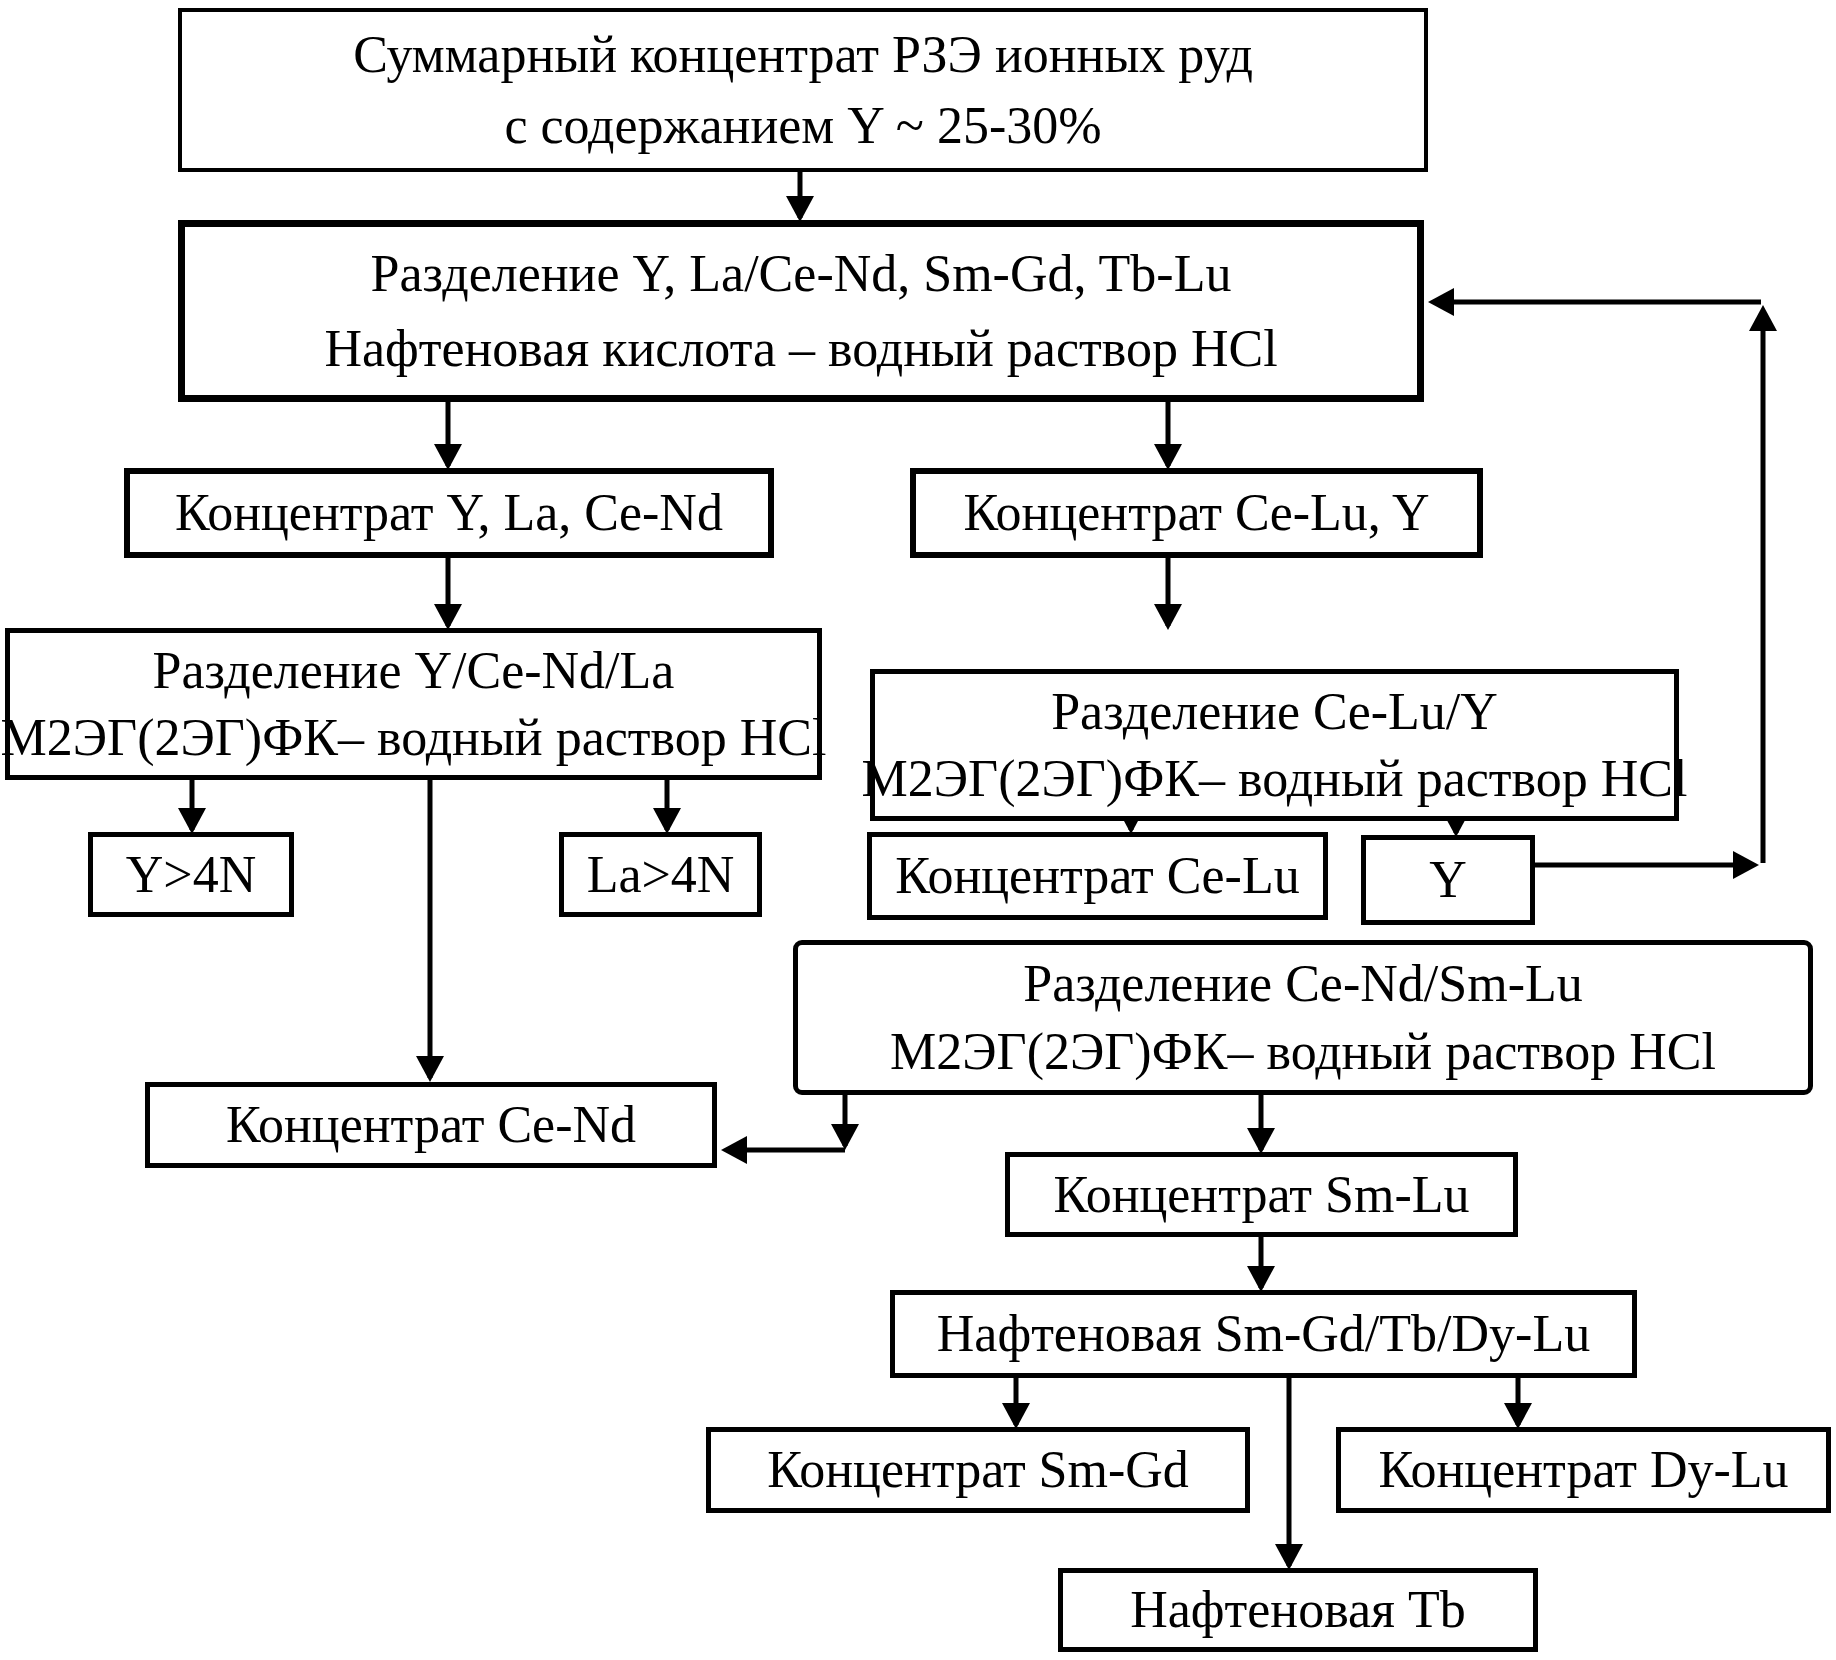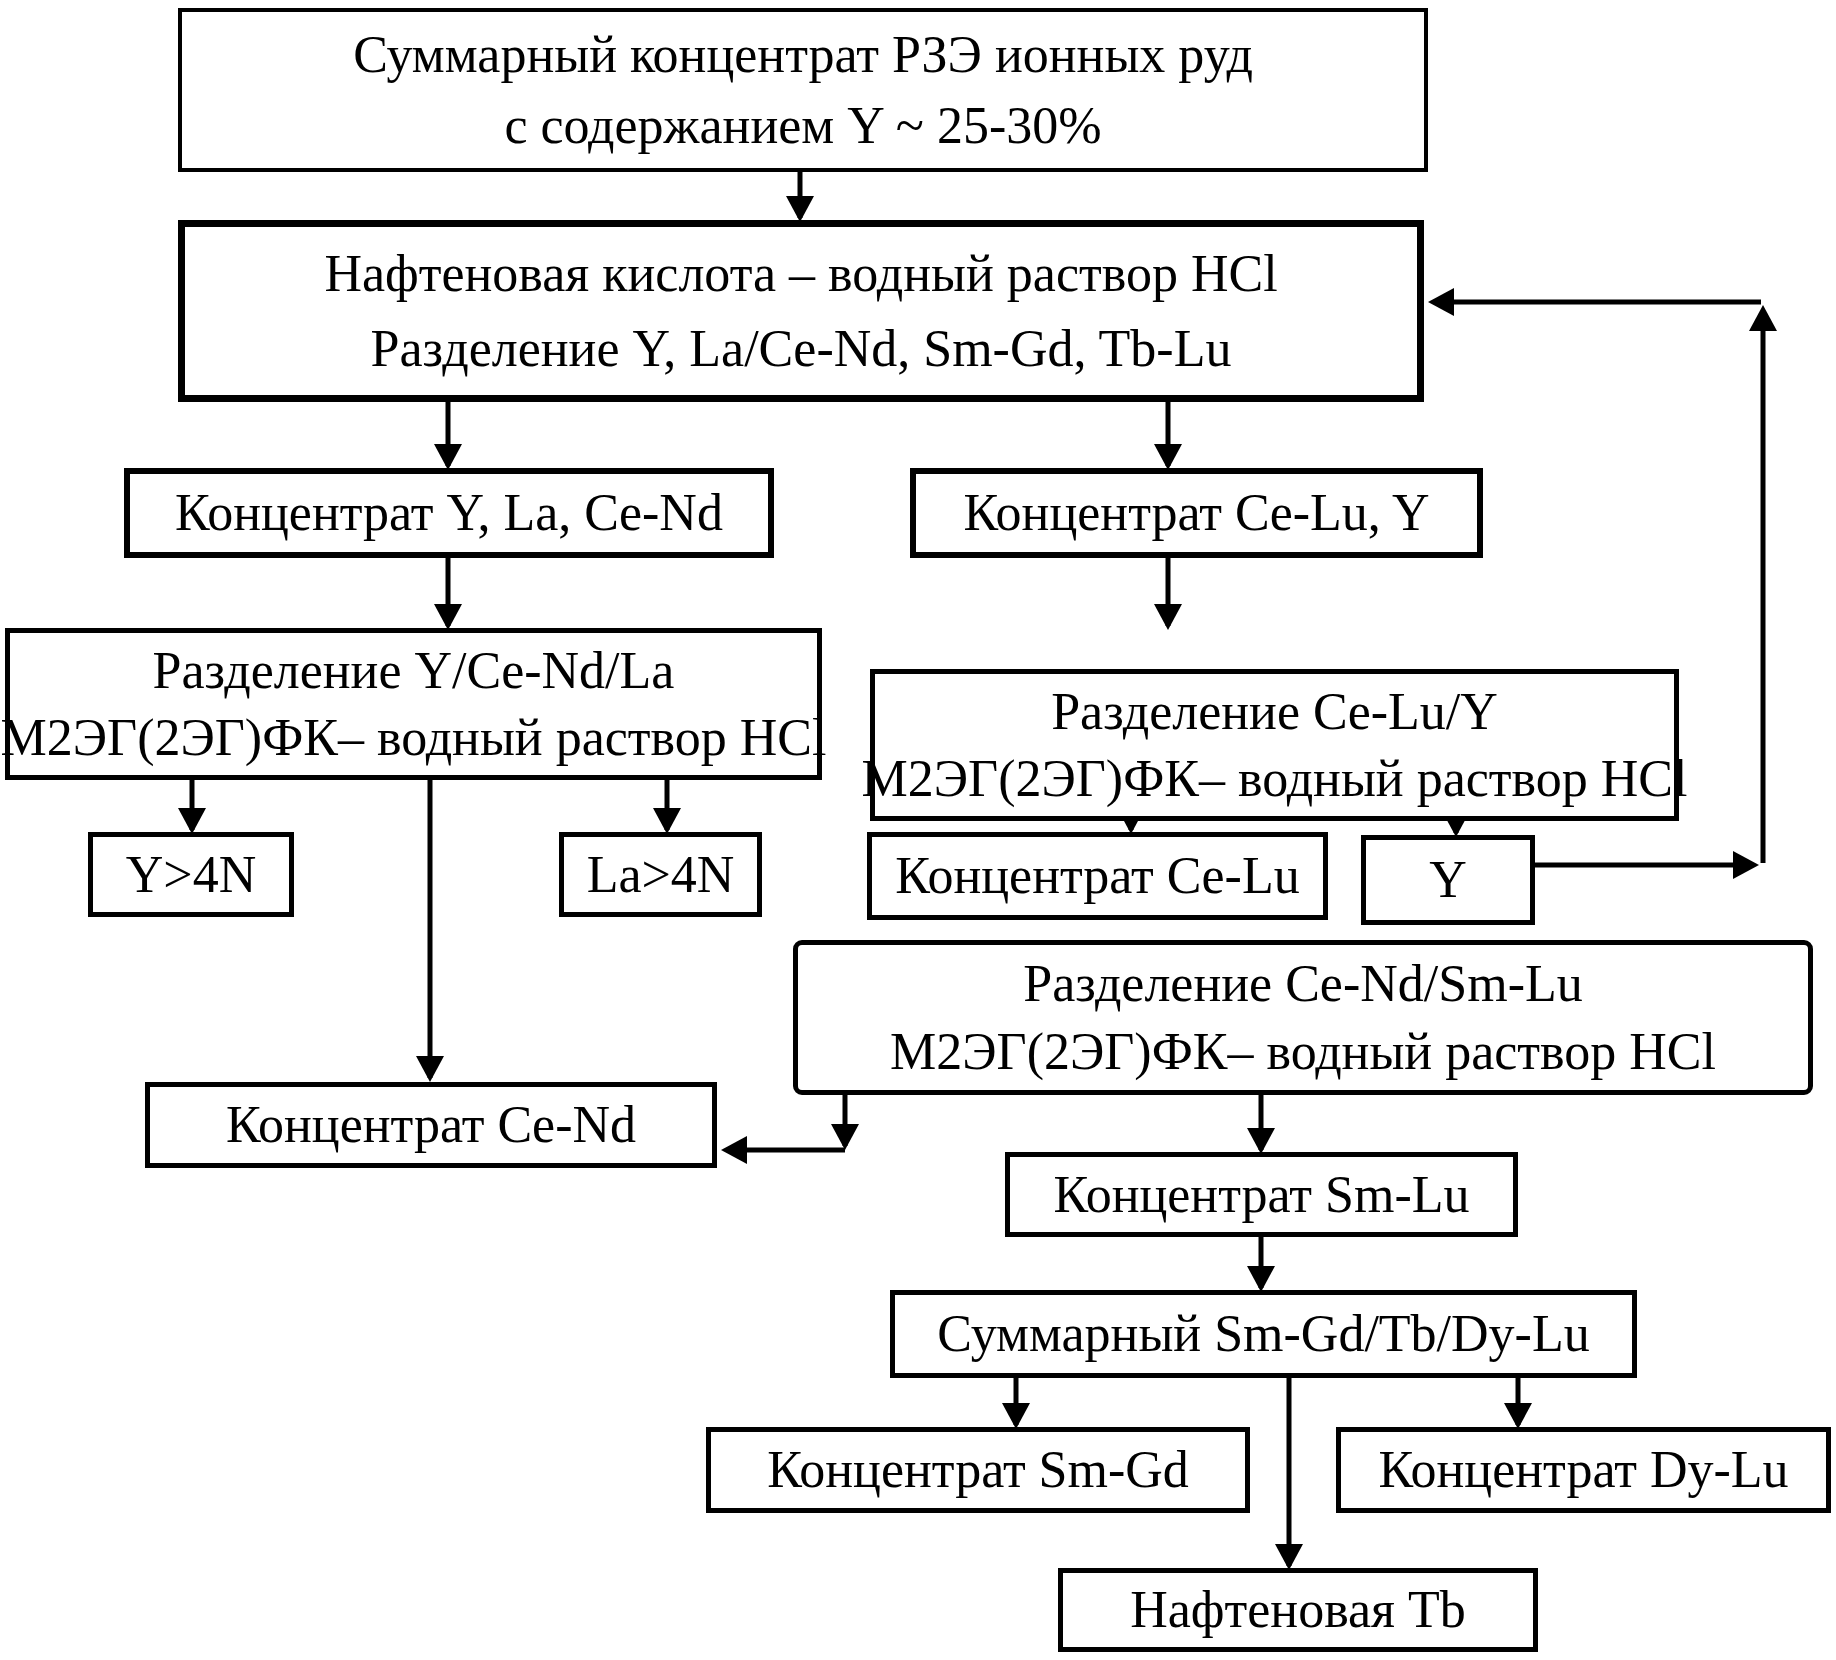--- a/index.html
+++ b/index.html
@@ -86,22 +86,22 @@
       <polygon points="1763,305 1749,331 1777,331" fill="#000000"></polygon>
       <polyline points="1761,302 1442,302" fill="none" stroke="#000000" stroke-width="5"></polyline>
       <polygon points="1428,302 1454,288 1454,316" fill="#000000"></polygon>
     </svg>
 
 <div class="node" style="left: 178px; top: 8px; width: 1250px; height: 164px; border-width: 4px;">
       <div class="node-line">Суммарный концентрат РЗЭ ионных руд</div>
       <div class="node-line">с содержанием Y ~ 25-30%</div>
     </div>
     <div class="node" style="left: 178px; top: 220px; width: 1246px; height: 182px; border-width: 7px;">
+      <div class="node-line">Разделение Y, La/Ce-Nd, Sm-Gd, Tb-Lu</div>
       <div class="node-line">Нафтеновая кислота – водный раствор HCl</div>
-      <div class="node-line">Разделение Y, La/Ce-Nd, Sm-Gd, Tb-Lu</div>
     </div>
     <div class="node" style="left: 124px; top: 468px; width: 650px; height: 90px; border-width: 6px;">
       <div class="node-line">Концентрат Y, La, Ce-Nd</div>
     </div>
     <div class="node" style="left: 910px; top: 468px; width: 573px; height: 90px; border-width: 6px;">
       <div class="node-line">Концентрат Ce-Lu, Y</div>
     </div>
     <div class="node" style="left: 5px; top: 628px; width: 817px; height: 152px; border-width: 5px;">
       <div class="node-line">Разделение Y/Ce-Nd/La</div>
       <div class="node-line">М2ЭГ(2ЭГ)ФК– водный раствор HCl</div>
@@ -126,21 +126,21 @@
       <div class="node-line">Разделение Ce-Nd/Sm-Lu</div>
       <div class="node-line">М2ЭГ(2ЭГ)ФК– водный раствор HCl</div>
     </div>
     <div class="node" style="left: 145px; top: 1082px; width: 572px; height: 86px; border-width: 5px;">
       <div class="node-line">Концентрат Ce-Nd</div>
     </div>
     <div class="node" style="left: 1005px; top: 1152px; width: 513px; height: 85px; border-width: 5px;">
       <div class="node-line">Концентрат Sm-Lu</div>
     </div>
     <div class="node" style="left: 890px; top: 1290px; width: 747px; height: 88px; border-width: 5px;">
-      <div class="node-line">Суммарный Sm-Gd/Tb/Dy-Lu</div>
+      <div class="node-line">Нафтеновая Sm-Gd/Tb/Dy-Lu</div>
     </div>
     <div class="node" style="left: 706px; top: 1427px; width: 544px; height: 86px; border-width: 5px; justify-content: center;">
       <div class="node-line">Концентрат Sm-Gd</div>
     </div>
     <div class="node" style="left: 1336px; top: 1427px; width: 495px; height: 86px; border-width: 5px;">
       <div class="node-line">Концентрат Dy-Lu</div>
     </div>
     <div class="node" style="left: 1058px; top: 1568px; width: 480px; height: 84px; border-width: 5px;">
       <div class="node-line">Нафтеновая Tb</div>
     </div>

